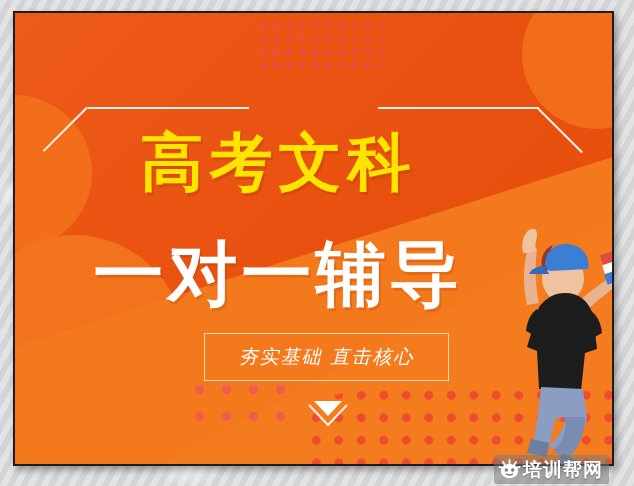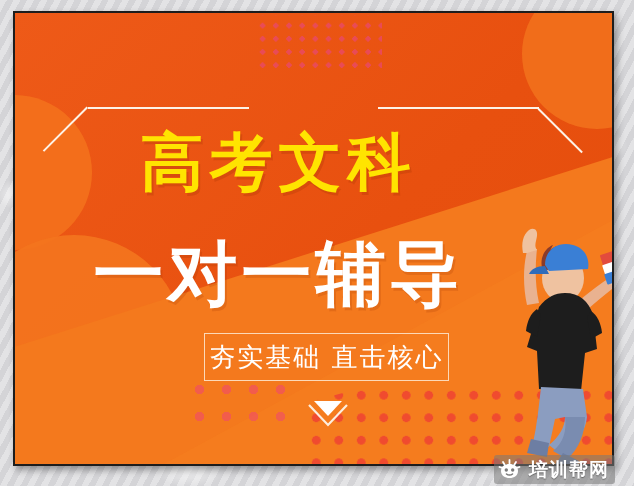--- a/index.html
+++ b/index.html
@@ -107,34 +107,35 @@
     font-family:"DejaVu Sans","Liberation Sans",sans-serif;
   }
 
   
   #tagline-box{
     position:absolute;left:189px;top:320px;width:245px;height:48px;
     border:1.5px solid #fcd9b8;box-sizing:border-box;z-index:6;
     display:flex;align-items:center;justify-content:center;
   }
   #tagline-text{
-    font-size:26px;color:#ffffff;letter-spacing:2px;font-weight:500;
-    font-family:"DejaVu Sans","Liberation Sans",sans-serif;
+    font-size:19px;color:#ffffff;letter-spacing:2px;font-weight:500;
+    font-family:"DejaVu Sans","Liberation Sans",sans-serif;
+    font-style:italic;
   }
 
   
   #down-arrow{position:absolute;left:289px;top:383px;width:48px;height:34px;z-index:7;}
 
   
   #student{position:absolute;left:478px;top:208px;width:132px;height:250px;z-index:8;}
 
   
   #watermark{
     position:absolute;left:494px;top:455px;height:29px;
-    display:flex;align-items:center;gap:8px;
+    display:flex;align-items:center;gap:2px;
     padding:0 6px 0 4px;border-radius:3px;
     background:rgba(120,120,120,.55);
     z-index:20;
   }
   #watermark-text{
     color:#ffffff;font-size:19px;font-weight:bold;letter-spacing:1px;
     font-family:"DejaVu Sans","Liberation Sans",sans-serif;
     text-shadow:0 1px 1px rgba(0,0,0,.35);
   }
 </style>

